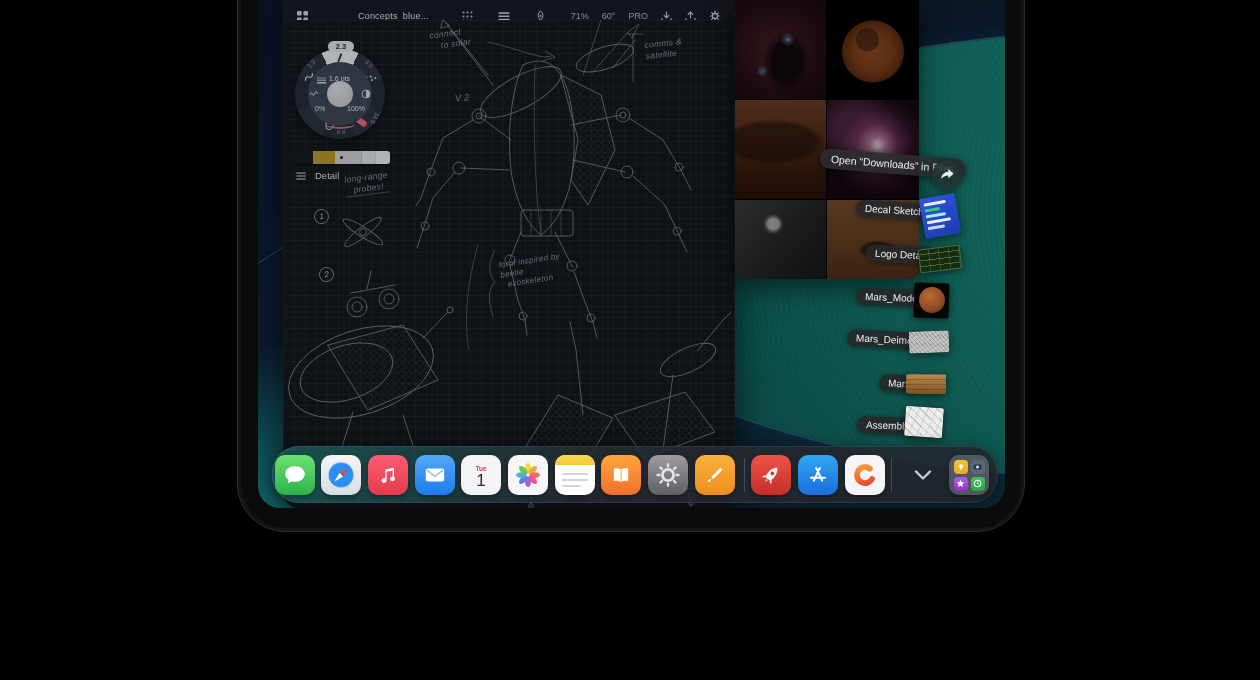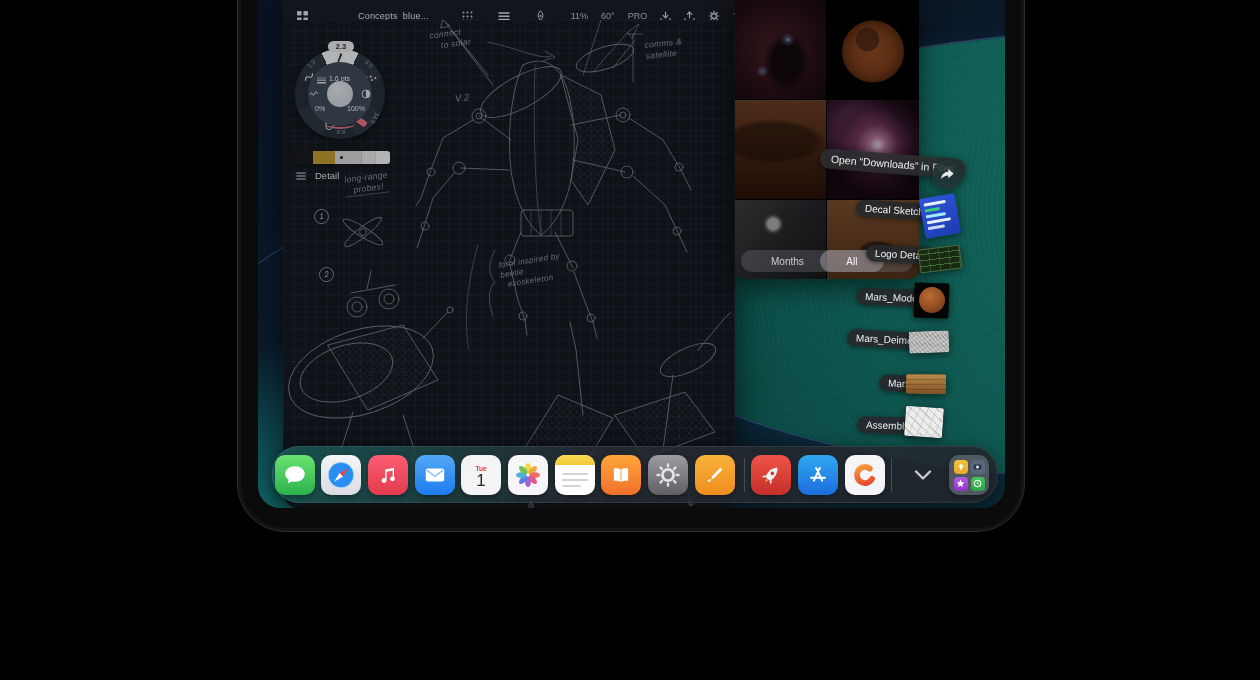--- a/index.html
+++ b/index.html
@@ -202,21 +202,21 @@
               </g>
             </svg>
         </span>
         <span>
           <svg width="11" height="12" viewBox="0 0 11 12">
               <path d="M5.5,0.8 C7.4,2.6 8.4,5.2 7.6,7.2 L5.5,10.5 L3.4,7.2 C2.6,5.2 3.6,2.6 5.5,0.8 Z" fill="none" stroke="#c9ced4" stroke-width="1"></path>
               <circle cx="5.5" cy="6" r="1" fill="#c9ced4"></circle>
             </svg>
         </span>
         <span class="right">
-          <span>11%</span>
+          <span>71%</span>
           <span>60°</span>
           <span>PRO</span>
           <span>
             <svg width="11" height="11" viewBox="0 0 11 11">
                 <g stroke="#c0c6cc" stroke-width="1.2" fill="none" stroke-linecap="round">
                   <path d="M5.5,1 V6.5"></path>
                   <path d="M3.2,4.5 L5.5,6.8 L7.8,4.5"></path>
                   <path d="M1,7.5 V9.5 H10 V7.5"></path>
                 </g>
               </svg>
@@ -453,24 +453,20 @@
     <div id="pwin">
       <div class="grid">
         <div class="ph ph-horsehead"></div>
         <div class="ph ph-marsplanet"></div>
         <div class="ph ph-marsland"></div>
         <div class="ph ph-orion"></div>
         <div class="ph ph-craft"></div>
         <div class="ph ph-rover"></div>
       </div>
       <div id="pdim"></div>
-      <div id="pbar">
-        <div class="seg seg-months">Months</div>
-        <div class="seg seg-all">All</div>
-      </div>
     </div>
 
     <div id="droptip">Open “Downloads” in Files</div>
     <div id="sharebtn">
       <svg width="16" height="14" viewBox="0 0 24 20">
         <path d="M14,1 L22,8 L14,15 L14,10.6 C9.4,10.6 5.8,12.2 3,16.5 C3.8,9.4 8.2,5.6 14,5.3 Z" fill="#e9edef"></path>
       </svg>
     </div>
 
     <div class="dlabel" style="left:598px;top:202px;transform:rotate(3.5deg)">Decal Sketches</div>

